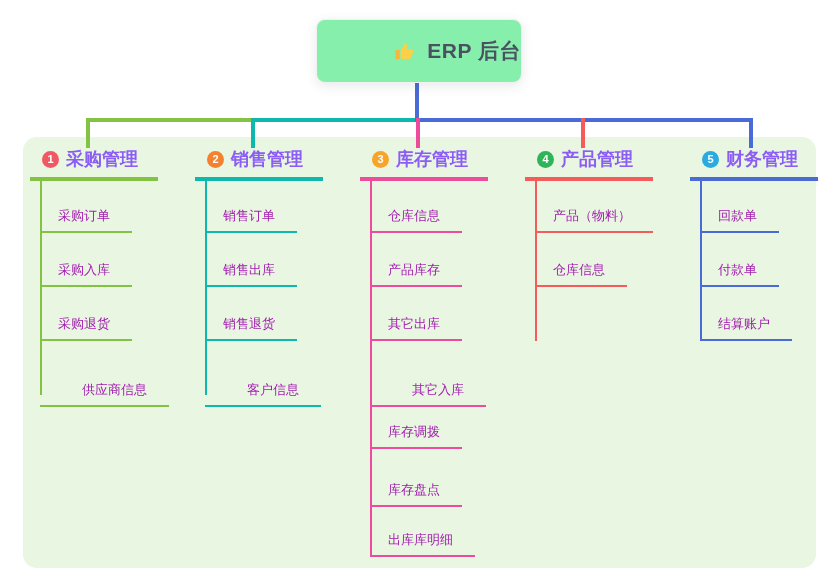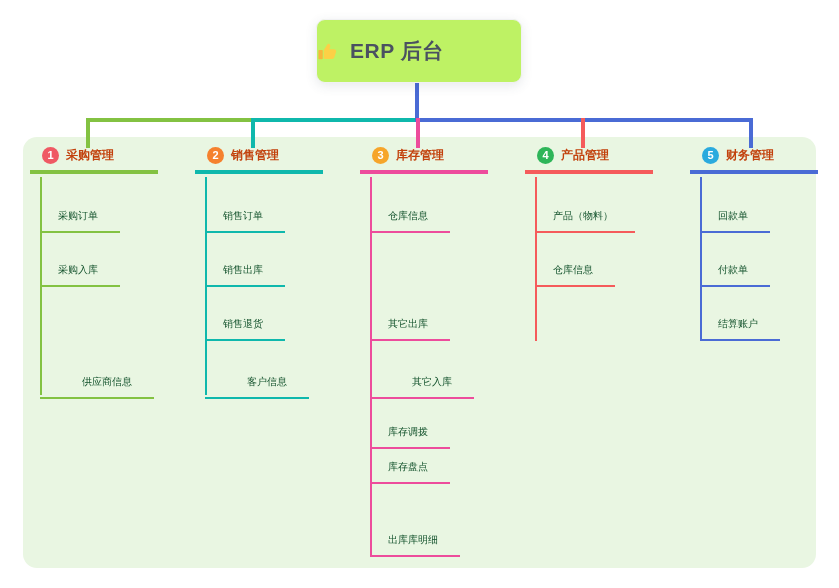--- a/index.html
+++ b/index.html
@@ -6,23 +6,23 @@
   html,body { width:839px; height:588px; background:#ffffff;
               font-family:"Liberation Sans","DejaVu Sans",sans-serif; }
   .stage { position:relative; width:839px; height:588px; overflow:hidden; }
 
   
   .panel { position:absolute; left:23px; top:137px; width:793px; height:431px;
            background:#e9f6e2; border-radius:14px; }
 
   
   .root-node { position:absolute; left:316px; top:19px; width:206px; height:64px;
-               background:#bef264; border-radius:9px; border:1px solid #f1f1f3;
+               background:#86efac; border-radius:9px; border:1px solid #f1f1f3;
                box-shadow:0 3px 12px rgba(60,70,90,.12);
-               display:flex; align-items:center; justify-content:flex-start; gap:10px; }
+               display:flex; align-items:center; justify-content:flex-end; gap:10px; }
   .root-label { font-size:21px; font-weight:600; color:#4a5161; letter-spacing:.5px; }
 
   
   .line { position:absolute; }
   .v-root   { left:415px; top:83px;  width:4px;  height:37px; background:#4a6bd5; }
   .bus-green{ left:86px;  top:118px; width:167px; height:4px; background:#83c242; }
   .bus-teal { left:251px; top:118px; width:168px; height:4px; background:#0fb8ac; }
   .bus-blue { left:415px; top:118px; width:336px; height:4px; background:#4a6bd5; }
   .drop     { top:118px; width:4px; height:30px; }
   .drop-1 { left:86px;  background:#83c242; }
@@ -39,32 +39,32 @@
   .col-3 { left:525px; --c:#f55b5b; --b:#2eb559; }
   .col-4 { left:690px; --c:#4a6bd5; --b:#2aaade; }
 
   .branch-title { position:absolute; top:147px; left:0; width:128px;
                   display:flex; align-items:center; gap:7px;
                   padding:0 0 6px 12px; border-bottom:4px solid var(--c);
                   cursor:pointer; }
   .badge { width:17px; height:17px; border-radius:50%; background:var(--b);
            color:#ffffff; font-size:11px; font-weight:700; line-height:17px;
            text-align:center; flex:0 0 17px; }
-  .branch-label { font-size:12px; font-weight:600; color:#c2410c; white-space:nowrap; }
+  .branch-label { font-size:18px; font-weight:600; color:#8b5cf6; white-space:nowrap; }
 
   .vline { position:absolute; left:10px; top:177px; width:2px; background:var(--c); }
   .col-0 .vline, .col-1 .vline { height:218px; }
   .col-2 .vline { height:380px; }
   .col-3 .vline, .col-4 .vline { height:164px; }
 
   .child { position:absolute; left:10px; padding:0 22px 5px 18px;
-           font-size:10px; line-height:20px; color:#14532d; white-space:nowrap;
+           font-size:13px; line-height:20px; color:#a21caf; white-space:nowrap;
            border-bottom:2px solid var(--c); cursor:pointer; }
-  .r0 { top:206px; } .r1 { top:260px; } .r2 { top:314px; } .r3 { top:372px;padding-left:42px; }
-  .r4 { top:422px; } .r5 { top:457px; } .r6 { top:530px; }
+  .r0 { top:206px; } .r1 { top:260px; } .r2 { top:314px; } .r3 { top:380px;padding-left:42px; }
+  .r4 { top:422px; } .r5 { top:480px; } .r6 { top:530px; }
 
   .thumb-svg { width:23px; height:23px; display:block; }
 </style>
 </head>
 <body>
 
 <div class="stage">
 
   <div class="panel"></div>
 
@@ -89,20 +89,21 @@
   </div>
 
   <div class="col col-0">
     <div class="branch-title">
       <span class="badge">1</span>
       <span class="branch-label">采购管理</span>
     </div>
     <div class="vline"></div>
     <div class="child r0">采购订单</div>
     <div class="child r1">采购入库</div>
+    <div class="child r2">采购退货</div>
     <div class="child r3">供应商信息</div>
   </div>
 
   <div class="col col-1">
     <div class="branch-title">
       <span class="badge">2</span>
       <span class="branch-label">销售管理</span>
     </div>
     <div class="vline"></div>
     <div class="child r1">销售出库</div>
@@ -111,20 +112,21 @@
     <div class="child r3">客户信息</div>
   </div>
 
   <div class="col col-2">
     <div class="branch-title">
       <span class="badge">3</span>
       <span class="branch-label">库存管理</span>
     </div>
     <div class="vline"></div>
     <div class="child r0">仓库信息</div>
+    <div class="child r1">产品库存</div>
     <div class="child r2">其它出库</div>
     <div class="child r4">库存调拨</div>
     <div class="child r3">其它入库</div>
     <div class="child r5">库存盘点</div>
     <div class="child r6">出库库明细</div>
   </div>
 
   <div class="col col-3">
     <div class="branch-title">
       <span class="badge">4</span>

